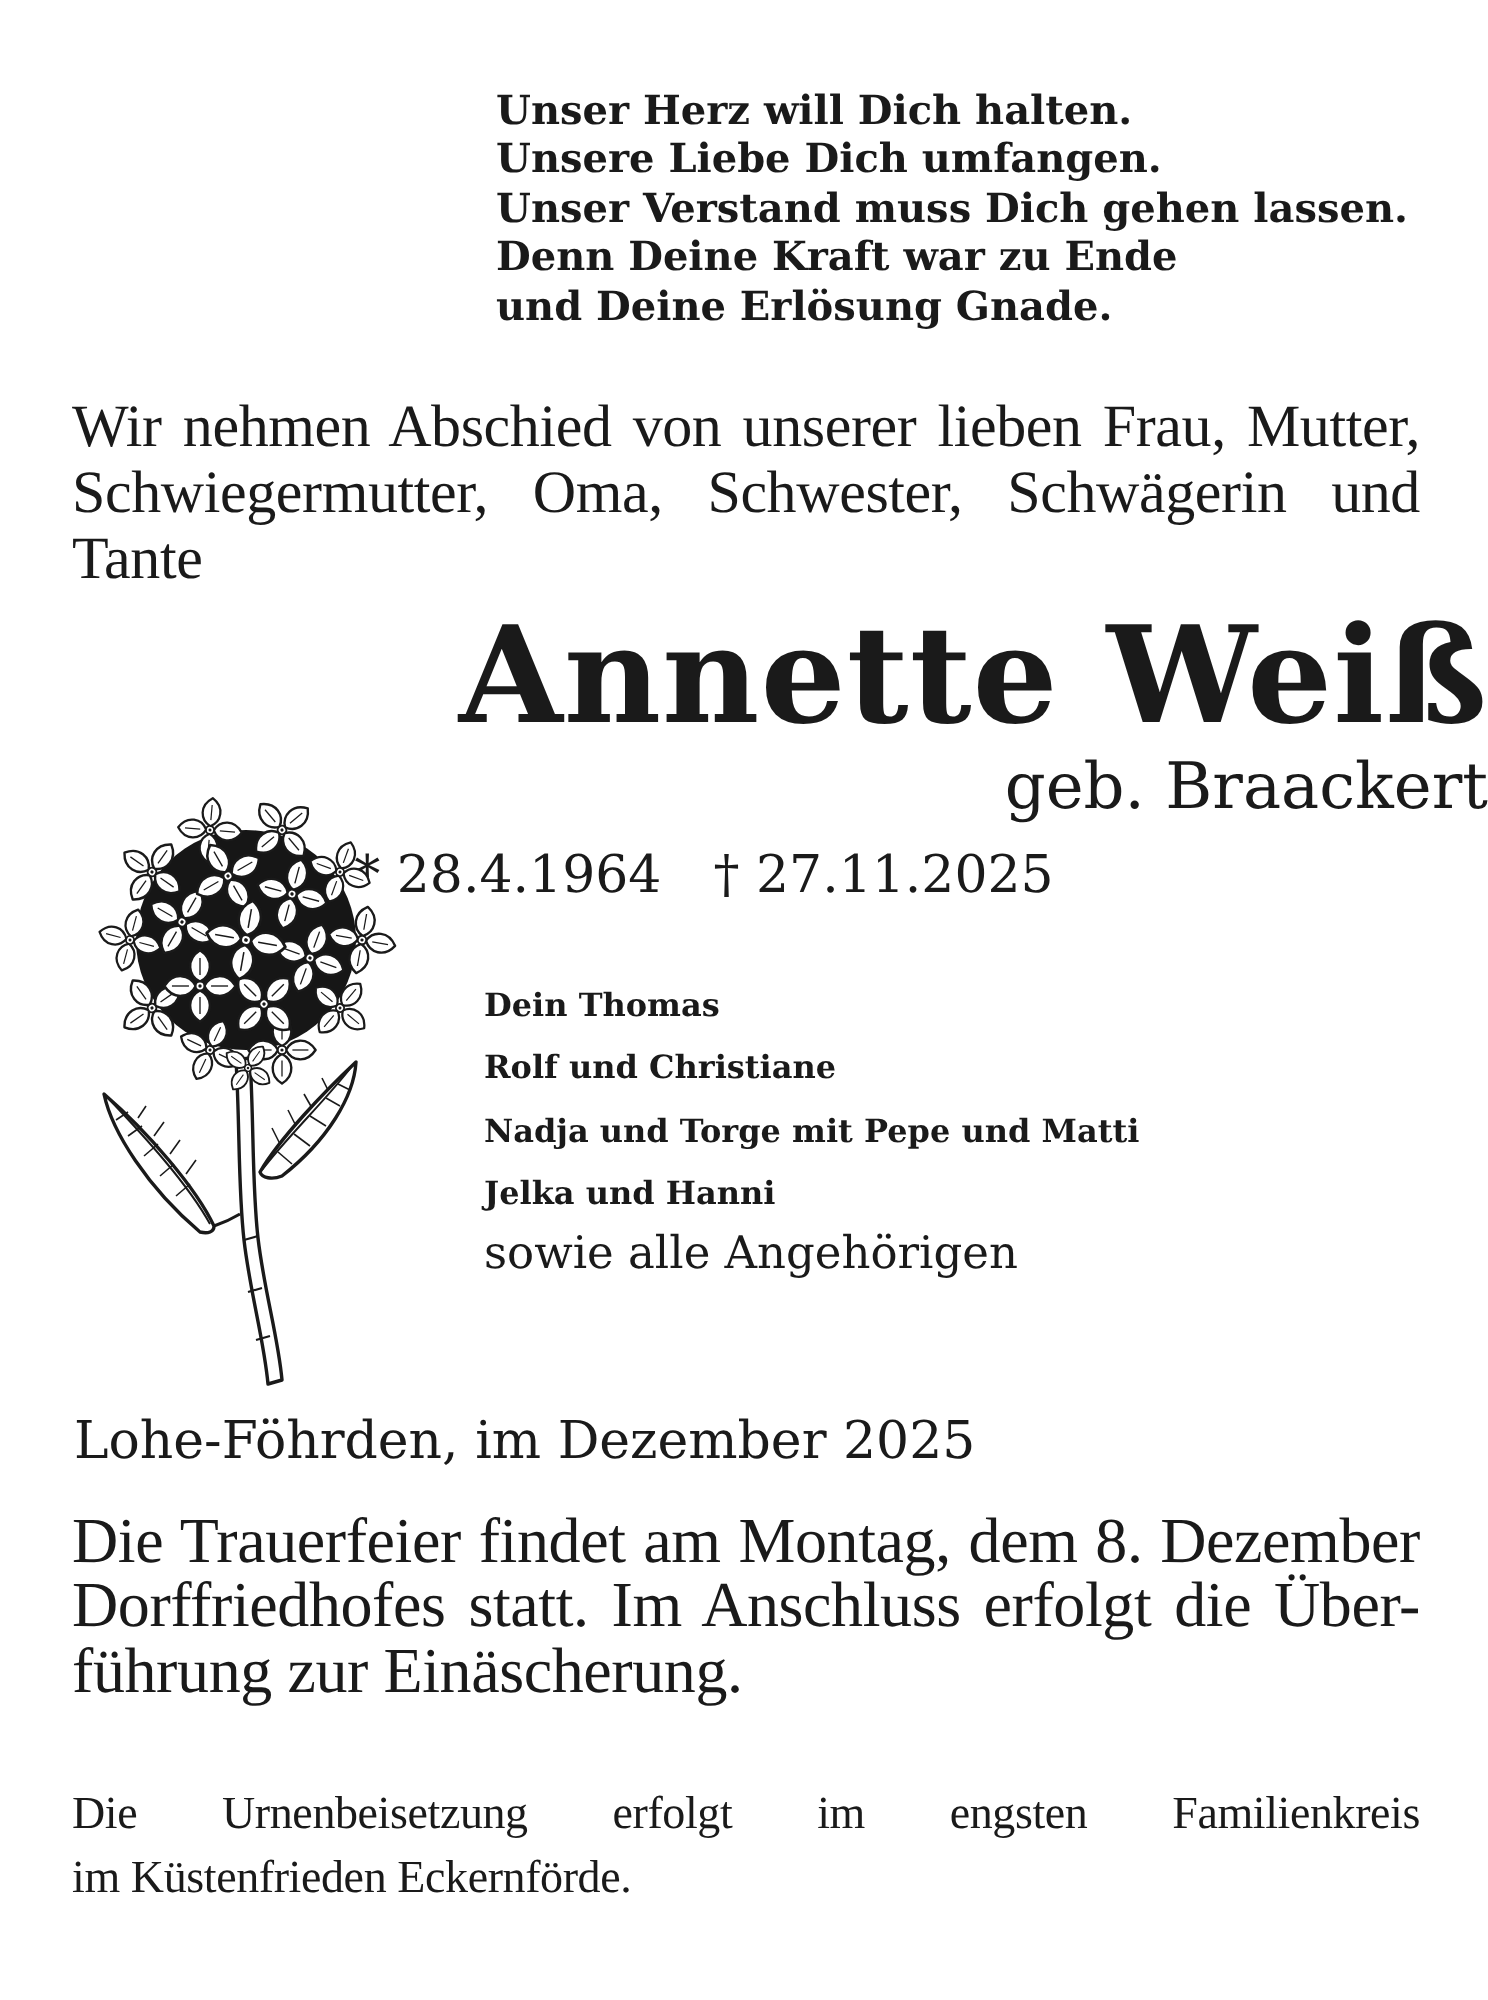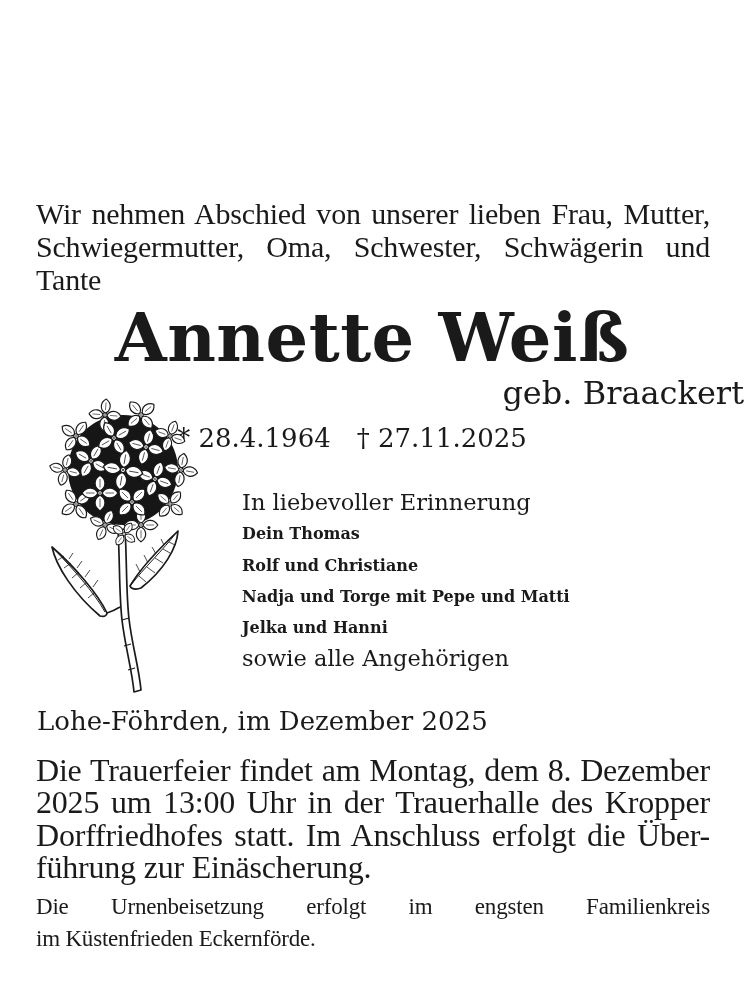--- a/index.html
+++ b/index.html
@@ -19,21 +19,21 @@
     position:absolute;left:248px;top:43px;
     font-size:20px;line-height:24.4px;font-weight:bold;
   }
   .intro{
     position:absolute;left:36px;top:198px;width:674px;
     font-size:30px;line-height:32.8px;
   }
   .jl{text-align:justify;text-align-last:justify;}
   .name{
     position:absolute;left:0;top:302px;width:744px;margin:0;
-    text-align:center;font-size:67px;line-height:72px;
+    text-align:right;font-size:67px;line-height:72px;
     font-weight:bold;letter-spacing:0.5px;
   }
   .maiden{
     position:absolute;left:0;top:379px;width:744px;
     text-align:right;font-size:32px;line-height:28px;
   }
   .dates{
     position:absolute;left:0;top:423px;width:704px;
     text-align:center;font-size:26px;line-height:30px;
   }
@@ -58,20 +58,27 @@
   .urn{
     position:absolute;left:36px;top:891px;width:674px;
     font-size:23px;line-height:32.3px;
   }
 </style>
 </head>
 <body>
 
 <div class="page">
 
+  <div class="poem flare">
+    <div>Unser Herz will Dich halten.</div>
+    <div>Unsere Liebe Dich umfangen.</div>
+    <div>Unser Verstand muss Dich gehen lassen.</div>
+    <div>Denn Deine Kraft war zu Ende</div>
+    <div>und Deine Erlösung Gnade.</div>
+  </div>
 
   <div class="intro bodyserif">
     <div class="jl">Wir nehmen Abschied von unserer lieben Frau, Mutter,</div>
     <div class="jl">Schwiegermutter, Oma, Schwester, Schwägerin und</div>
     <div>Tante</div>
   </div>
 
   <h1 class="name flare">Annette Weiß</h1>
   <div class="maiden flare">geb. Braackert</div>
 
@@ -154,33 +161,31 @@
       <use href="#floret" transform="translate(92,108) rotate(45) scale(0.85)"></use>
       <use href="#floret" transform="translate(60,99) rotate(0) scale(0.85)"></use>
       <use href="#floret" transform="translate(51,67) rotate(30) scale(0.85)"></use>
       <use href="#floret" transform="translate(74,44) rotate(60) scale(0.85)"></use>
       <use href="#floret" transform="translate(106,53) rotate(15) scale(0.85)"></use>
       <use href="#floret" transform="translate(83,76) rotate(10) scale(0.95)"></use>
     </g>
   </svg>
 
   <div class="mourners flare">
-    <div>In liebevoller Erinnerung</div>
     <div class="bold">Dein Thomas</div>
     <div class="bold">Rolf und Christiane</div>
     <div class="bold">Nadja und Torge mit Pepe und Matti</div>
     <div class="bold">Jelka und Hanni</div>
     <div>sowie alle Angehörigen</div>
   </div>
 
   <div class="place">Lohe-Föhrden, im Dezember 2025</div>
 
   <div class="funeral bodyserif">
     <div class="jl">Die Trauerfeier findet am Montag, dem 8. Dezember</div>
-    <div class="jl">2025 um 13:00 Uhr in der Trauerhalle des Kropper</div>
     <div class="jl">Dorffriedhofes statt. Im Anschluss erfolgt die Über-</div>
     <div>führung zur Einäscherung.</div>
   </div>
 
   <div class="urn bodyserif">
     <div class="jl">Die Urnenbeisetzung erfolgt im engsten Familienkreis</div>
     <div>im Küstenfrieden Eckernförde.</div>
   </div>
 
 </div>

